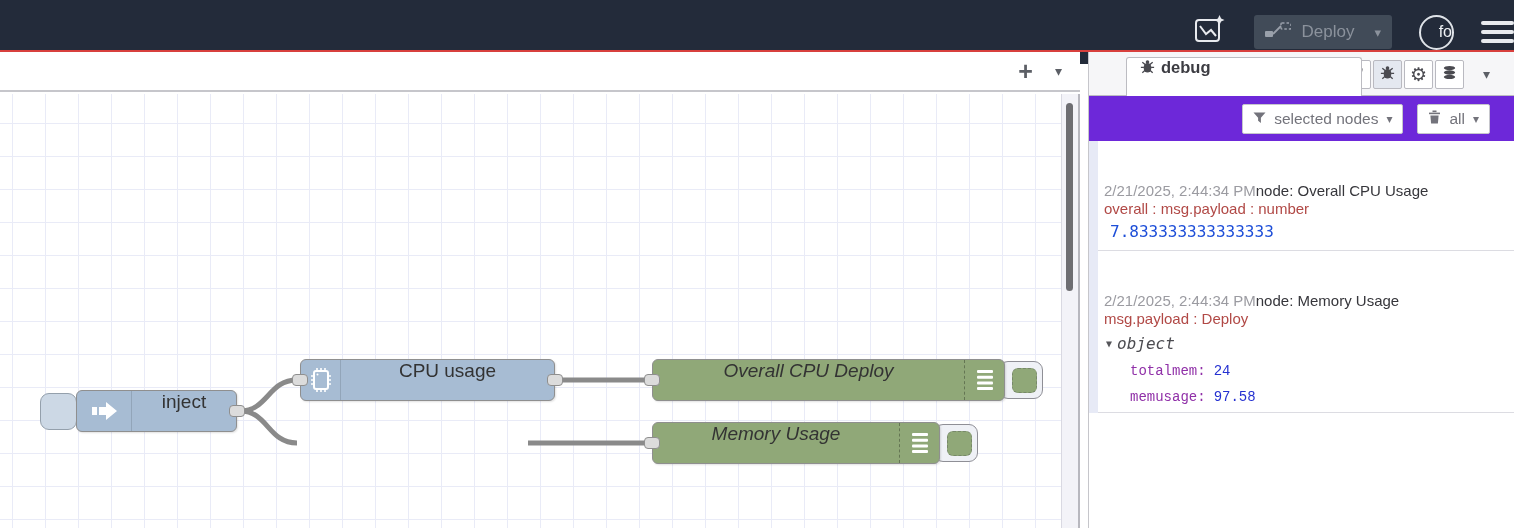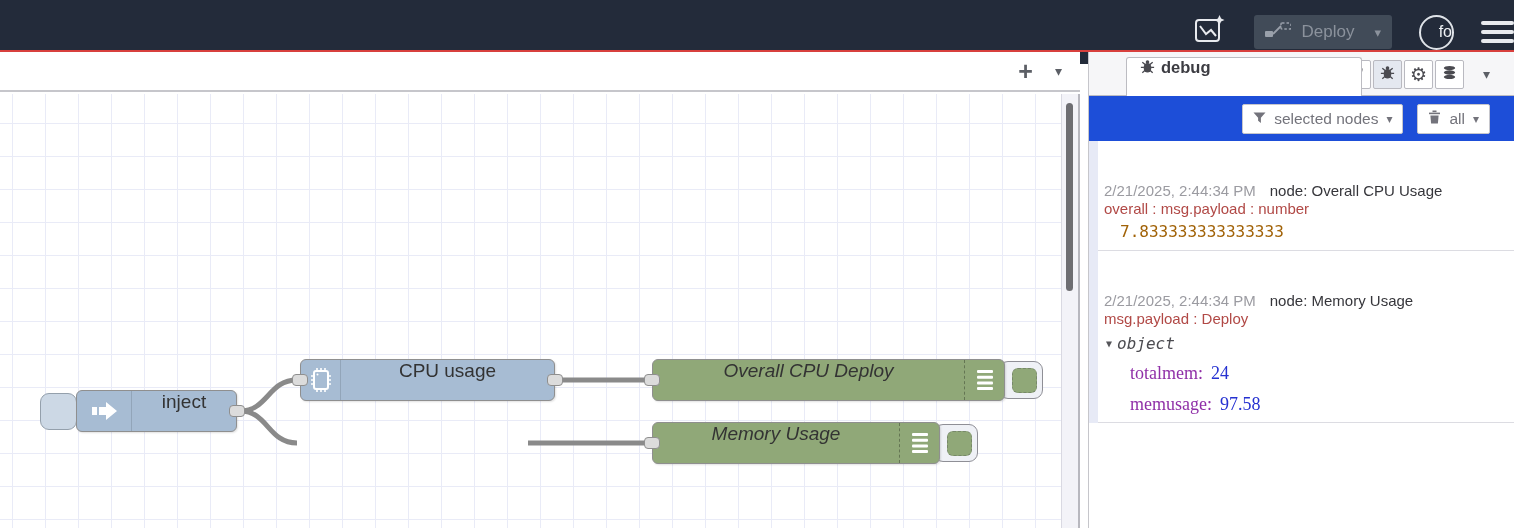--- a/index.html
+++ b/index.html
@@ -69,36 +69,36 @@
           align-items:flex-start;gap:5px;padding-left:12px;box-sizing:border-box;z-index:2;margin-left:34px;}
   .sb-tab-label{font-weight:700;font-size:16.5px;color:#3c3c42;}
   .sb-iconbtns{position:absolute;top:8px;left:222px;display:flex;gap:2px;}
   .icon-btn{width:29px;height:29px;border:1px solid #b9b9c0;border-radius:2px;background:#fff;
             display:flex;align-items:center;justify-content:center;color:#4a4a50;box-sizing:border-box;}
   .icon-btn.active{background:#e4e8f0;}
   .info-glyph{font-family:"Liberation Serif",serif;font-weight:700;font-size:17px;}
   .gear-glyph{font-size:19px;line-height:1;}
   .sb-header-caret{position:absolute;left:394px;top:15px;}
   .sb-toolbar{height:45px;display:flex;align-items:center;justify-content:flex-end;gap:14px;
-              padding-right:24px;box-sizing:border-box;background:#1d4ed8;}
+              padding-right:24px;box-sizing:border-box;background:#6d28d9;}
   .tb-btn{height:30px;display:flex;align-items:center;gap:8px;border:1px solid #c6c6cc;
           border-radius:2px;background:#fff;color:#73737b;font-size:15.5px;padding:0 10px;
           box-sizing:border-box;}
   .tb-caret{font-size:12px;color:#73737b;}
   .msg-list{border-left:9px solid #e7eaf6;}
   .msg{padding:3px 6px 7px 6px;border-bottom:1px solid #dcdce2;font-size:15px;background:#fff;}
-  .msg-head{display:flex;gap:14px;align-items:baseline;}
+  .msg-head{display:flex;align-items:baseline;}
   .msg-ts{color:#9b9ba1;}
   .msg-node{color:#36363b;margin-top:38px;}
   .msg-meta{color:#b14946;margin-top:1px;}
-  .msg-value{font-family:"DejaVu Sans Mono",monospace;color:#a16207;font-size:16px;margin:5px 0 2px 16px;}
+  .msg-value{font-family:"DejaVu Sans Mono",monospace;color:#1d4ed8;font-size:16px;margin:5px 0 2px 6px;}
   .obj-row{margin:7px 0 0 2px;color:#4b4b50;font-family:"DejaVu Sans Mono",monospace;
            font-style:italic;font-size:16px;display:flex;align-items:center;gap:5px;}
   .obj-caret{font-size:10px;color:#55555a;font-style:normal;}
-  .field-row{margin:10px 0 0 26px;font-family:Liberation Serif, serif;font-size:18px;}
+  .field-row{margin:10px 0 0 26px;font-family:Liberation Mono, monospace;font-size:14px;}
   .field-key{color:#9030a8;}
   .field-val{color:#2531d1;margin-left:8px;}
 </style>
 </head>
 <body>
 
 <div class="header">
   <span>
     <svg width="34" height="36" viewBox="0 0 34 36" fill="none" stroke="#e8eaee" stroke-width="2">
       <rect x="3" y="8" width="23" height="21" rx="3"></rect>

